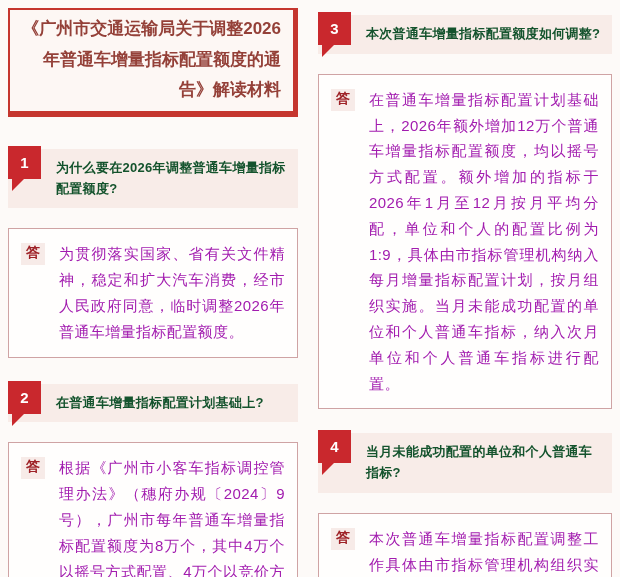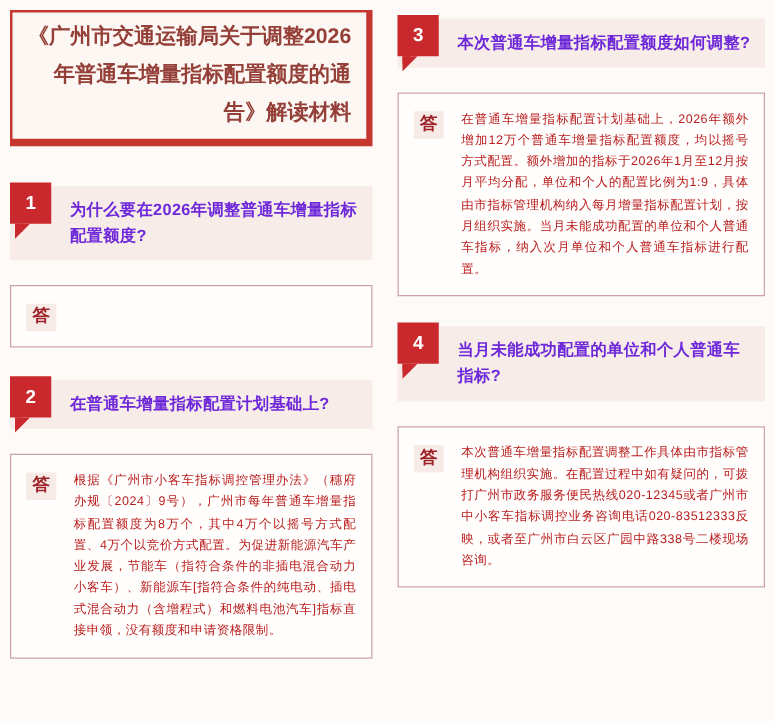--- a/index.html
+++ b/index.html
@@ -33,21 +33,21 @@
     font-weight: bold;
     font-size: 17px;
     line-height: 1.8;
     margin-bottom: 32px;
   }
 
   
   .q-header { position: relative; margin-bottom: 20px; }
   .q-bar {
     background: #f8ece8;
-    color: #6d28d9;
+    color: #14532d;
     font-weight: bold;
     font-size: 13px;
     line-height: 1.6;
     padding: 9px 8px 9px 48px;
     letter-spacing: 0.3px;
   }
   .q-badge {
     position: absolute;
     left: 0; top: -3px;
     width: 33px; height: 33px;
@@ -80,22 +80,22 @@
   .a-label {
     color: #9e2227;
     font-weight: bold;
     font-size: 14px;
     background: #f7ebe8;
     padding: 1px 5px 3px;
     justify-self: start;
     margin-top: 2px;
   }
   .a-text {
-    color: #b91c1c;
-    font-size: 10px;
+    color: #a21caf;
+    font-size: 15px;
     line-height: 1.72;
     text-align: justify;
     letter-spacing: 0.4px;
   }
 
   .mb-lg { margin-bottom: 26px; }
   .mb-md { margin-bottom: 24px; }
 </style>
 </head>
 <body>
@@ -108,20 +108,21 @@
 
     <section>
       <div class="q-header">
         <div class="q-badge">
           <span>1</span>
         </div>
         <div class="q-bar">为什么要在2026年调整普通车增量指标配置额度?</div>
       </div>
       <div class="a-box mb-lg">
         <span class="a-label">答</span>
+        <p class="a-text">为贯彻落实国家、省有关文件精神，稳定和扩大汽车消费，经市人民政府同意，临时调整2026年普通车增量指标配置额度。</p>
       </div>
     </section>
 
     <section>
       <div class="q-header">
         <div class="q-badge">
           <span>2</span>
         </div>
         <div class="q-bar">在普通车增量指标配置计划基础上?</div>
       </div>

